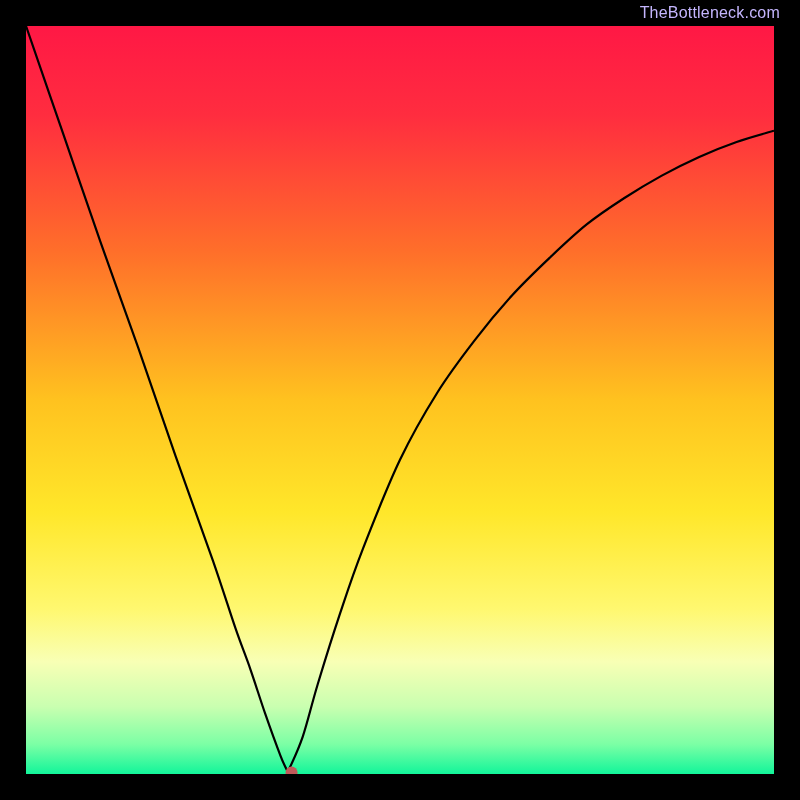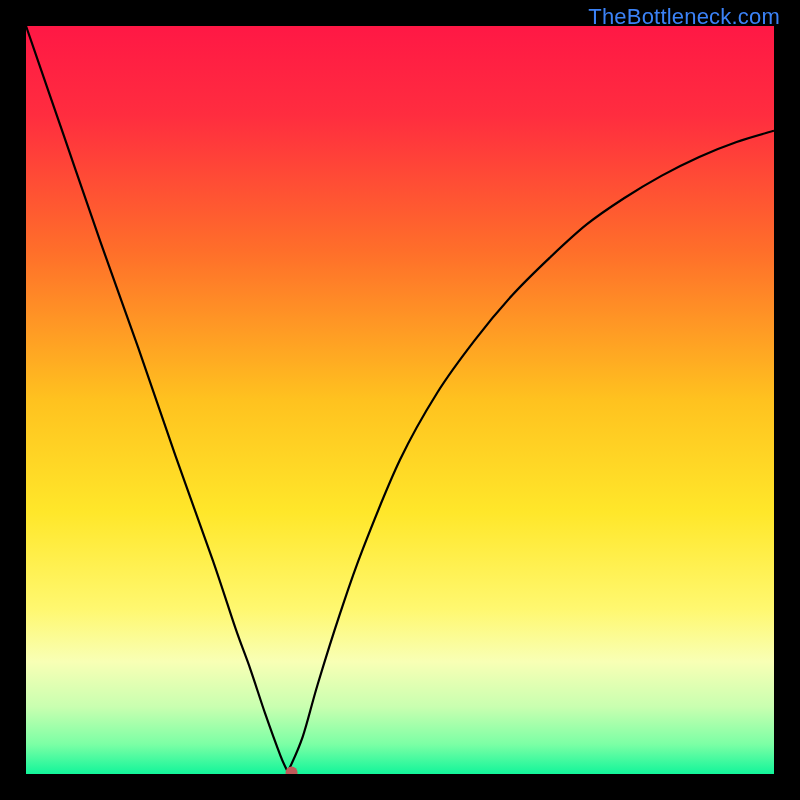--- a/index.html
+++ b/index.html
@@ -8,23 +8,23 @@
     height: 800px;
     background: #000;
     position: relative;
     font-family: Arial, Helvetica, sans-serif;
     overflow: hidden;
   }
   .watermark {
     position: absolute;
     top: 4px;
     right: 20px;
-    font-size: 22px;
+    font-size: 16px;
     font-weight: 500;
-    color: #3b82f6;
+    color: #c4b5fd;
     z-index: 50;
     letter-spacing: 0.2px;
   }
   .chart {
     position: absolute;
     left: 26px;
     top: 26px;
     width: 748px;
     height: 748px;
     z-index: 10;

